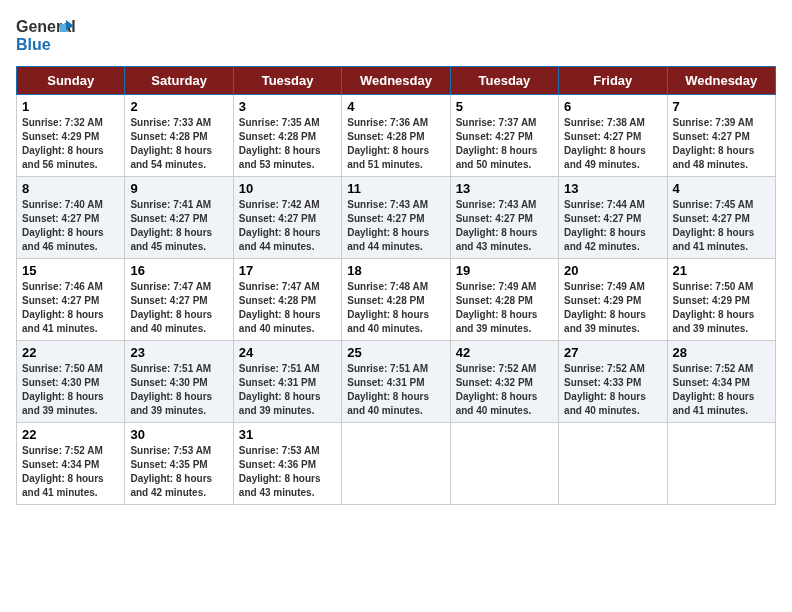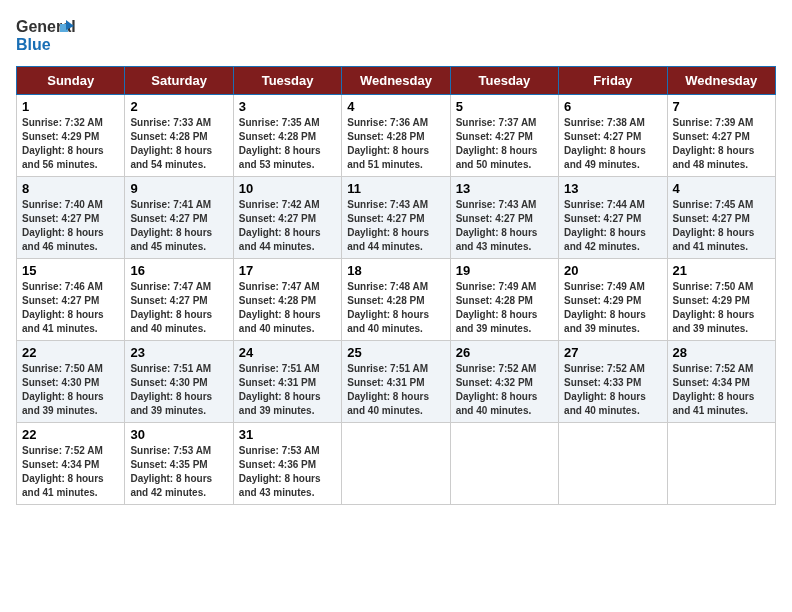--- a/index.html
+++ b/index.html
@@ -206,21 +206,21 @@
         </td>
         <td>
           <span class="day-num">24</span>
           <div class="cell-text">Sunrise: 7:51 AM<br>Sunset: 4:31 PM<br>Daylight: 8 hours<br> and 39 minutes.</div>
         </td>
         <td>
           <span class="day-num">25</span>
           <div class="cell-text">Sunrise: 7:51 AM<br>Sunset: 4:31 PM<br>Daylight: 8 hours<br> and 40 minutes.</div>
         </td>
         <td>
-          <span class="day-num">26</span>
+          <span class="day-num">42</span>
           <div class="cell-text">Sunrise: 7:52 AM<br>Sunset: 4:32 PM<br>Daylight: 8 hours<br> and 40 minutes.</div>
         </td>
         <td>
           <span class="day-num">27</span>
           <div class="cell-text">Sunrise: 7:52 AM<br>Sunset: 4:33 PM<br>Daylight: 8 hours<br> and 40 minutes.</div>
         </td>
         <td>
           <span class="day-num">28</span>
           <div class="cell-text">Sunrise: 7:52 AM<br>Sunset: 4:34 PM<br>Daylight: 8 hours<br> and 41 minutes.</div>
         </td>

